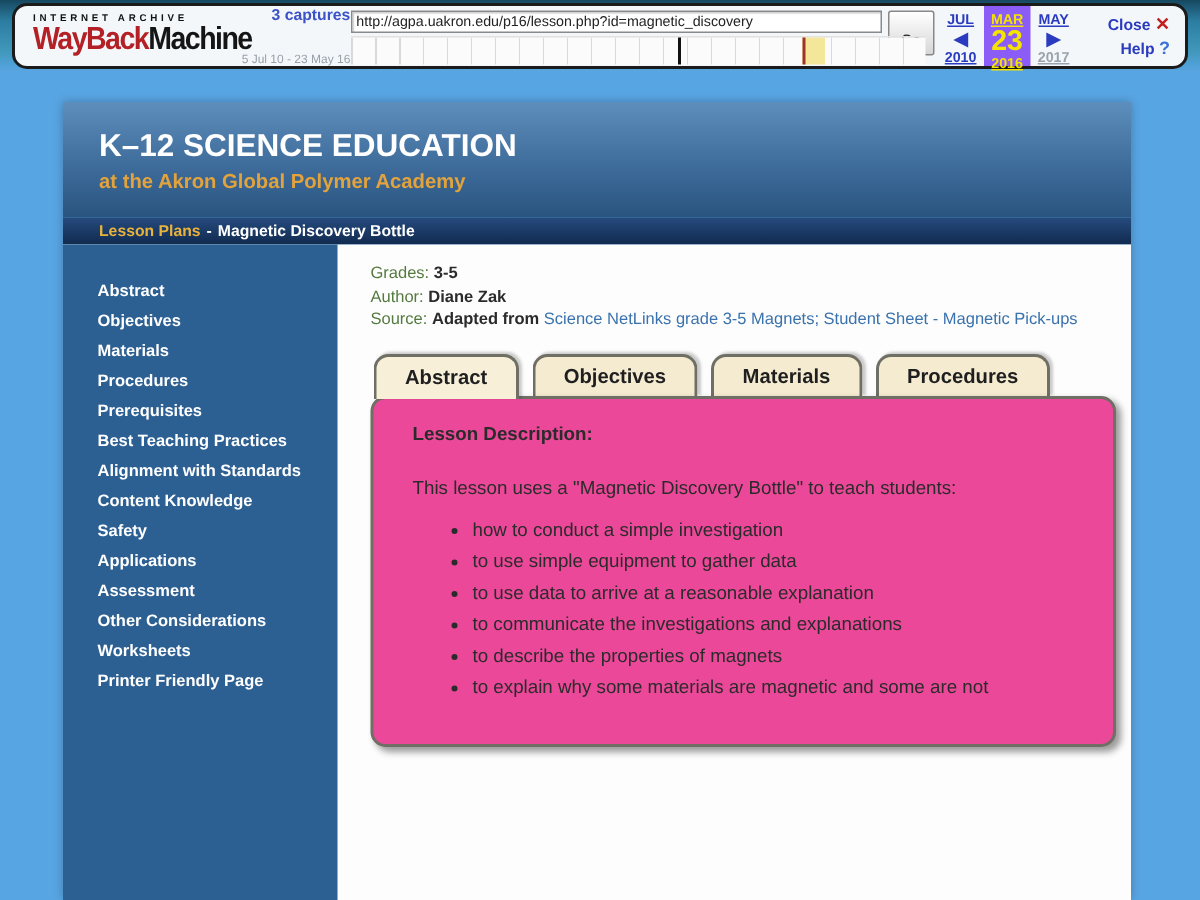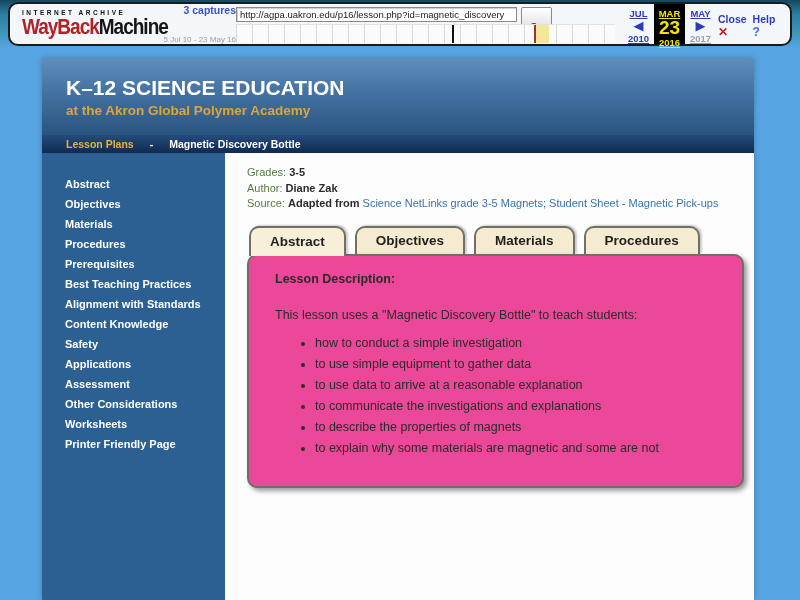--- a/index.html
+++ b/index.html
@@ -16,63 +16,63 @@
   .wb-logo-top { font-size:6.5px; letter-spacing:2.5px; color:#111; font-weight:bold; }
   .wb-logo-main { font-size:19px; font-weight:bold; letter-spacing:-1px; line-height:20px;
     transform:scaleY(1.12); transform-origin:top left; }
   .wb-logo-red { color:#b32025; }
   .wb-logo-blk { color:#151515; }
   .wb-captures { width:78px; text-align:right; }
   .wb-captures-count { font-size:10.5px; font-weight:bold; color:#3b52c9; }
   .wb-captures-range { font-size:8px; color:#98a0ab; margin-top:19px; }
   .wb-main { flex:1; position:relative; padding-top:3px; }
   .wb-urlrow { display:flex; gap:4px; }
-  .wb-url { width:281px; height:15px; border:1px solid #8a8a8a; background:#fff;
+  .wb-url { width:354px; height:15px; border:1px solid #8a8a8a; background:#fff;
     font-size:9.5px; color:#222; padding:0 3px; font-family:"Liberation Sans",sans-serif;
     box-shadow:inset 1px 1px 1px rgba(0,0,0,.2); }
   .wb-go { height:16px; font-size:10px; padding:14px 8px; border:1px solid #888;
     background:linear-gradient(#ffffff,#d6d6d6); border-radius:2px; color:#222;
     font-family:"Liberation Sans",sans-serif; }
   .wb-timeline { position:absolute; left:0; right:6px; top:20px; bottom:1px;
     background:repeating-linear-gradient(90deg,#d9d9d9 0 1px,#fbfbfb 1px 16px);
     border-top:1px solid #e2e2e2; }
   .tl-tick-black { position:absolute; left:57%; top:0; bottom:0; width:2px; background:#111; }
   .tl-highlight { position:absolute; left:78.5%; top:0; bottom:0; width:15px; background:#f5e79a; }
   .tl-tick-red { position:absolute; left:78.5%; top:0; bottom:0; width:2px; background:#a33226; }
   .wb-datenav { display:flex; margin:0 2px; }
   .wb-col { width:31px; display:flex; flex-direction:column; align-items:center;
     justify-content:space-between; padding:4px 0 3px; }
   .wb-col-month, .wb-col-year { font-size:9.5px; font-weight:bold; color:#2a3bbf;text-decoration:underline; }
   .wb-col-mid { font-size:13px; color:#2a3bbf; line-height:14px; cursor:pointer; }
-  .wb-col-black { background:#000000; }
+  .wb-col-black { background:#8b5cf6; }
   .wb-col-black .wb-col-month, .wb-col-black .wb-col-year { color:#f5e400; }
   .wb-day { font-size:19px; font-weight:bold; color:#f5e400; line-height:18px; }
   .wb-col-year-next { color:#9aa2ac; }
-  .wb-right { width:72px; display:flex; flex-direction:row; justify-content:space-between;
+  .wb-right { width:72px; display:flex; flex-direction:column; justify-content:space-between;
     align-items:flex-end; padding:5px 10px 5px 0; }
   .wb-close, .wb-help { font-size:10.5px; font-weight:bold; color:#2a3bbf; cursor:pointer; }
   .wb-close-x { color:#c41f1f; font-size:12px; font-weight:bold; }
   .wb-help-q { color:#3a6fd8; font-size:12px; font-weight:bold; }
 
   
-  .page { position:absolute; left:42px; top:58px; width:712px; bottom:0;
+  .page { position:absolute; left:42px; top:68px; width:712px; bottom:0;
     display:flex; flex-direction:column; box-shadow:0 0 6px rgba(0,0,0,.25); }
   .site-header { height:77px; background:linear-gradient(180deg,#5d8ebc 0%, #3e6c9b 55%, #2a5480 100%);
     position:relative; padding:18px 0 0 24px; flex:0 0 auto; }
   .site-title { font-size:21px; font-weight:bold; color:#ffffff; letter-spacing:0px; }
   .site-subtitle { font-size:13.5px; font-weight:bold; color:#e2a33c; margin-top:3px; }
   .agpa { position:absolute; right:44px; top:22px; color:#d9ae52;
     font-family:"Liberation Serif", serif; font-size:26px; font-weight:bold;
     letter-spacing:1px; }
   .agpa-globe { position:absolute; left:50%; top:-7px; width:28px; height:28px;
     border:2px solid #d9ae52; border-radius:50%; transform:translateX(-62%); }
   .agpa-reg { font-size:8px; vertical-align:super; }
   .breadcrumb { height:18px; background:linear-gradient(180deg,#254b7e,#112a4f);
     display:flex; align-items:center; padding-left:24px; font-size:10.5px;
-    font-weight:bold; gap:16px; flex:0 0 auto; }
+    font-weight:bold; gap:4px; flex:0 0 auto; }
   .crumb-section { color:#e8b33c; cursor:pointer; }
   .crumb-sep, .crumb-page { color:#ffffff; }
 
   .page-body { flex:1; display:flex; background:#fdfdfd; min-height:0; }
   .sidebar { width:183px; background:#2d6092; padding:26px 0 0 23px; flex:0 0 auto; }
   .side-item { font-size:11px; font-weight:bold; color:#ffffff; margin-bottom:9px;
     line-height:11px; cursor:pointer; }
 
   .content { flex:1; padding:12px 0 0 22px; }
   .meta { font-size:11px; line-height:15.5px; color:#2b2b2b; }

